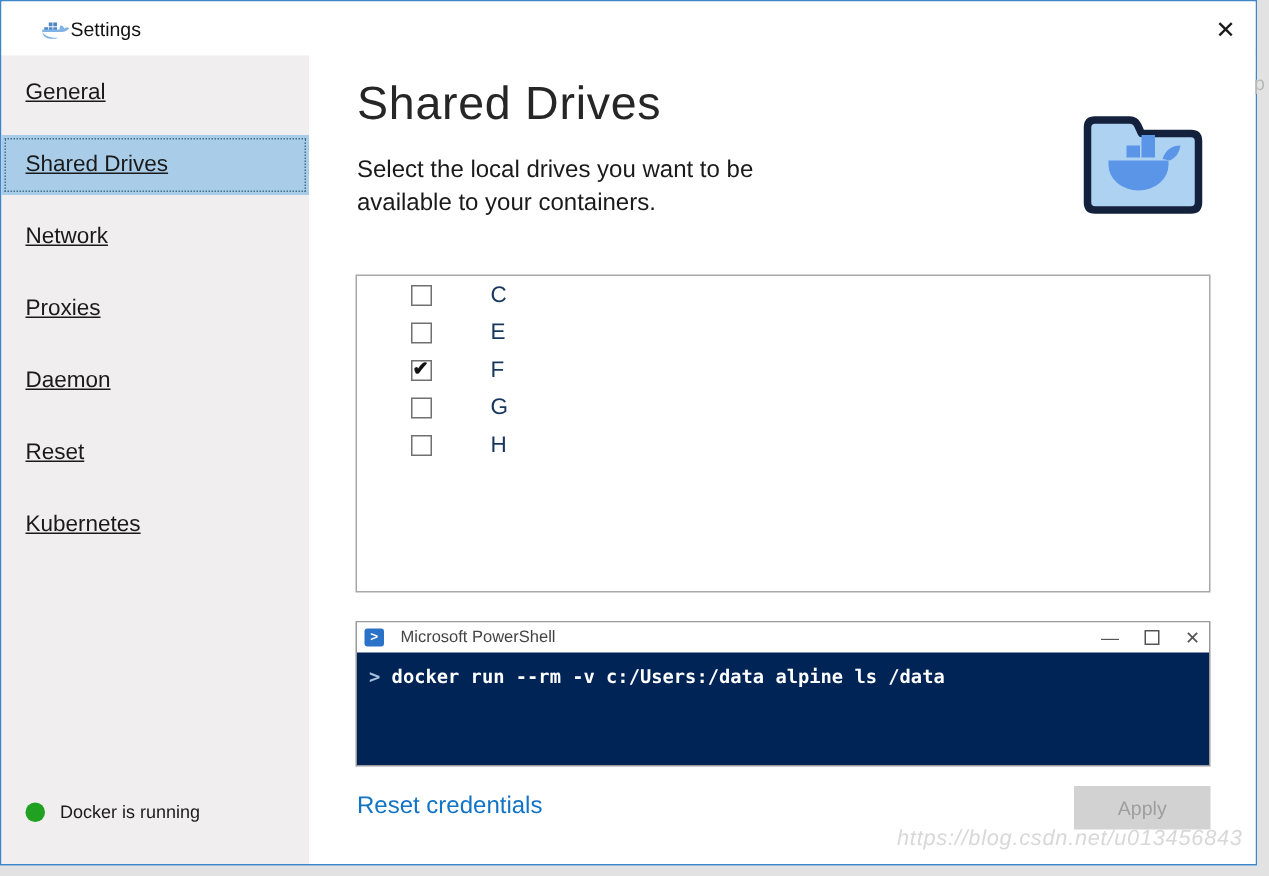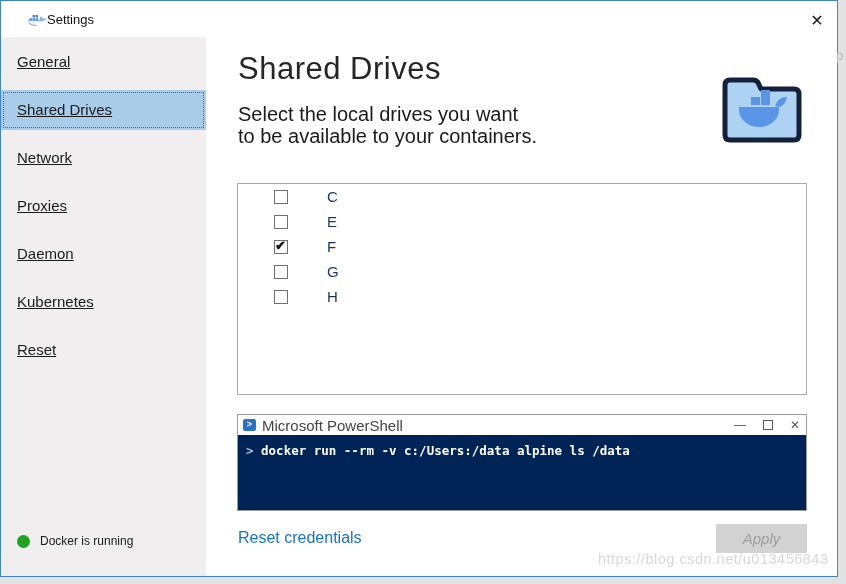--- a/index.html
+++ b/index.html
@@ -63,21 +63,21 @@
 
   
   .main { position: absolute; left: 205px; top: 36px; right: 0; bottom: 0; background: #fff; }
   .page-title {
     position: absolute; left: 32px; top: 14px;
     font-size: 31px; font-weight: 400; color: #262626;
     letter-spacing: 0.5px;
   }
   .page-desc {
     position: absolute; left: 32px; top: 66px; width: 300px;
-    font-size: 20px; line-height: 22px; color: #1a1a1a;
+    font-size: 16px; line-height: 22px; color: #1a1a1a;
   }
   .folder-icon { position: absolute; left: 509px; top: 26px; }
 
   
   .drives-table {
     position: absolute; left: 31px; top: 146px;
     width: 570px; height: 212px;
     border: 1px solid #a8a8a8; background: #fff;
   }
   .tbl-header { display: flex; height: 24px; border-bottom: 1px solid #b5b5b5; }
@@ -110,21 +110,21 @@
   .ps-titlebar {
     height: 20px; background: #ffffff; display: flex; align-items: center;
     position: relative;
   }
   .ps-icon {
     width: 13px; height: 12px; margin-left: 5px;
     background: #2a72c8; border-radius: 2px;
     color: #fff; font-size: 9px; line-height: 11px; font-weight: bold;
     text-align: center;
   }
-  .ps-title { margin-left: 6px; font-size: 15px; color: #444; }
+  .ps-title { margin-left: 11px; font-size: 11px; color: #444; }
   .ps-btns { position: absolute; right: 6px; top: 0; height: 20px; display: flex; align-items: center; gap: 17px; }
   .ps-min { font-size: 12px; color: #555; cursor: pointer; }
   .ps-max { width: 10px; height: 10px; border: 1px solid #555; cursor: pointer; }
   .ps-close { font-size: 12px; color: #555; cursor: pointer; }
   .ps-body {
     position: absolute; left: 0; right: 0; top: 20px; bottom: 0;
     background: #012456; padding: 8px 8px;
     font-family: "DejaVu Sans Mono", monospace;
     font-size: 12.5px; font-weight: bold; white-space: pre;
   }
@@ -133,29 +133,30 @@
 
   
   .reset-cred {
     position: absolute; left: 32px; top: 492px;
     font-size: 16px; color: #1373c5; cursor: pointer;
   }
   .apply-btn {
     position: absolute; left: 510px; top: 487px;
     width: 91px; height: 29px;
     background: #d2d2d2; color: #9e9e9e;
-    font-size: 15px; text-align: center; line-height: 29px;
-    border: none; cursor: default; font-style: italic;
+    font-size: 13px; text-align: center; line-height: 29px;
+    border: none; cursor: default;
   }
 
   
   .watermark {
     position: absolute; left: 598px; top: 551px;
     font-size: 14.5px; color: #d8d8d8; z-index: 10;
     letter-spacing: 0.5px;
+    font-style: italic;
   }
   .watermark-partial {
     position: absolute; left: 836px; top: 48px;
     font-size: 13px; color: #b9b9b9; z-index: 10;
   }
 </style>
 </head>
 <body>
 
 <div class="window">
@@ -168,22 +169,22 @@
     <span class="titlebar-text">Settings</span>
     <span class="close-x">✕</span>
   </div>
 
   <div class="sidebar">
     <div class="side-item">General</div>
     <div class="side-item selected">Shared Drives</div>
     <div class="side-item">Network</div>
     <div class="side-item">Proxies</div>
     <div class="side-item">Daemon</div>
+    <div class="side-item">Reset</div>
     <div class="side-item">Kubernetes</div>
-    <div class="side-item">Reset</div>
 
     <div class="status">
       <span class="status-dot"></span>
       <span class="status-text">Docker is running</span>
     </div>
   </div>
 
   <div class="main">
     <div class="page-title">Shared Drives</div>
     <div class="page-desc">Select the local drives you want to be available to your containers.</div>

